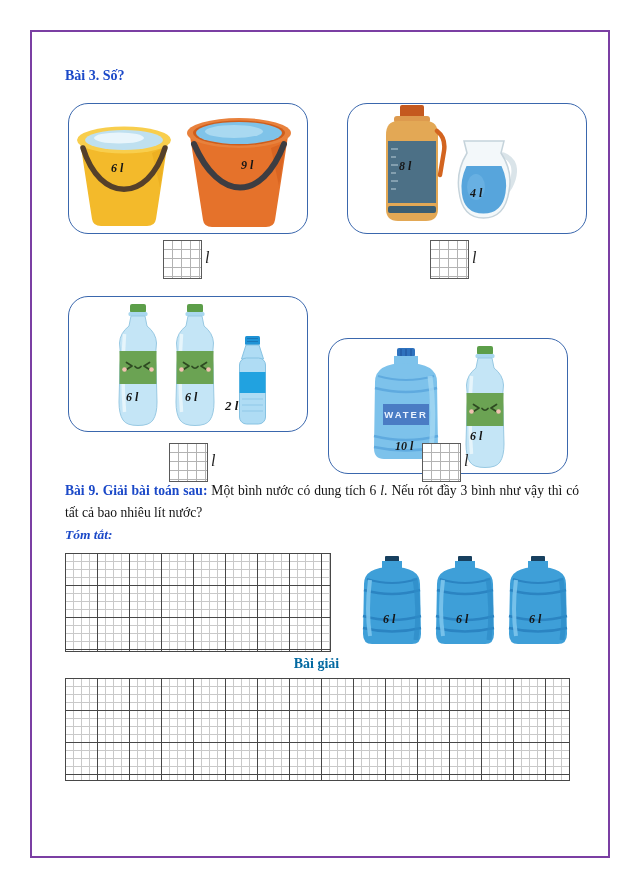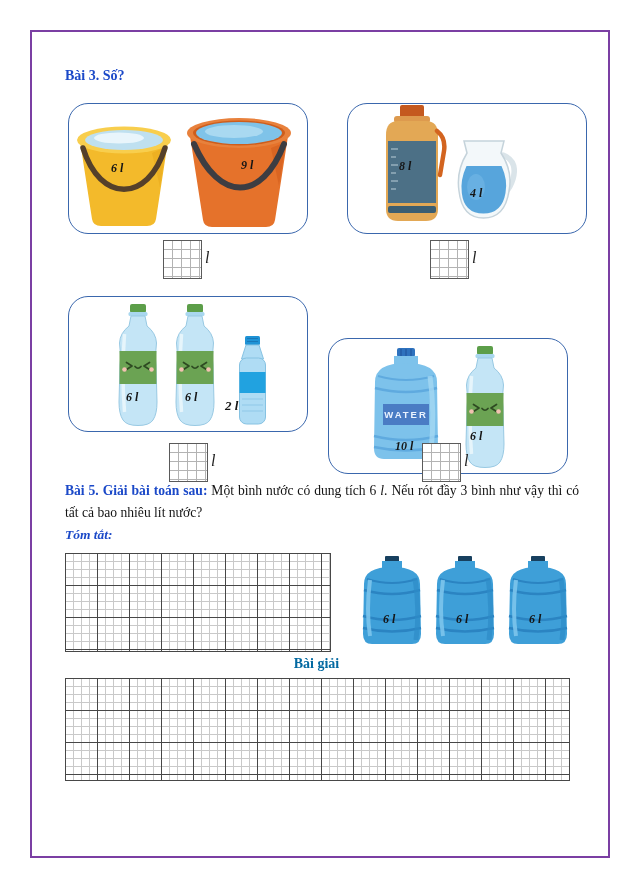--- a/index.html
+++ b/index.html
@@ -180,21 +180,21 @@
   <span class="cap-label" style="left:66px;top:100px;">10 l</span>
   <span class="cap-label" style="left:141px;top:90px;">6 l</span>
 </div>
 
 <div class="agrid" style="left:169px;top:443px;"></div>
 <span class="aunit" style="left:211px;top:452px;">l</span>
 <div class="agrid" style="left:422px;top:443px;"></div>
 <span class="aunit" style="left:464px;top:452px;">l</span>
 
 <div class="para">
-  <span class="lead">Bài 5. Giải bài toán sau:</span><span> Một bình nước có dung tích 6 </span><i>l</i><span>. Nếu rót đầy 3 bình như vậy thì có tất cả bao nhiêu lít nước?</span>
+  <span class="lead">Bài 9. Giải bài toán sau:</span><span> Một bình nước có dung tích 6 </span><i>l</i><span>. Nếu rót đầy 3 bình như vậy thì có tất cả bao nhiêu lít nước?</span>
 </div>
 
 <div class="h-blue" style="left:65px;top:527px;font-size:13.5px;font-style:italic;">Tóm tắt:</div>
 <div class="wgrid" style="left:65px;top:553px;width:264px;height:97px;"></div>
 
 <svg class="svgwrap" style="left:358px;top:556px;" width="68" height="94" viewBox="0 0 68 94">
   <rect x="27" y="0" width="14" height="7" rx="1" fill="#17405F"></rect>
   <rect x="24" y="5" width="20" height="9" fill="#3E9FD8"></rect>
   <path d="M6 28 Q6 11 34 11 Q62 11 62 28 L63 78 Q63 88 54 88 L14 88 Q5 88 5 78 Z" fill="#3E9FD8"></path>
   <path d="M9 23 Q34 31 59 23" stroke="#2B84C2" stroke-width="2" fill="none"></path>

